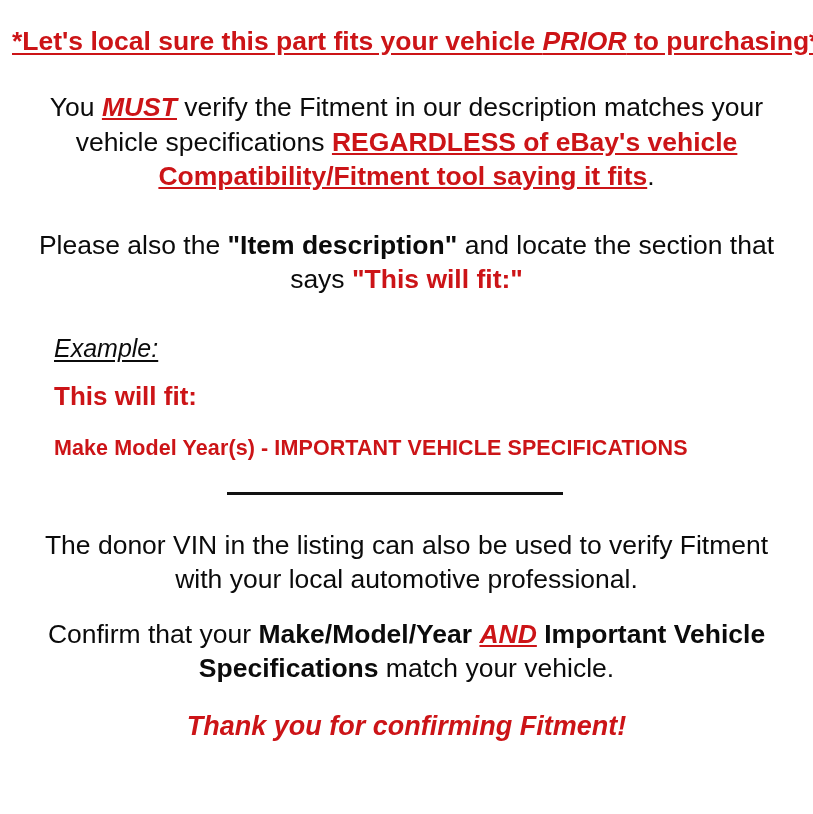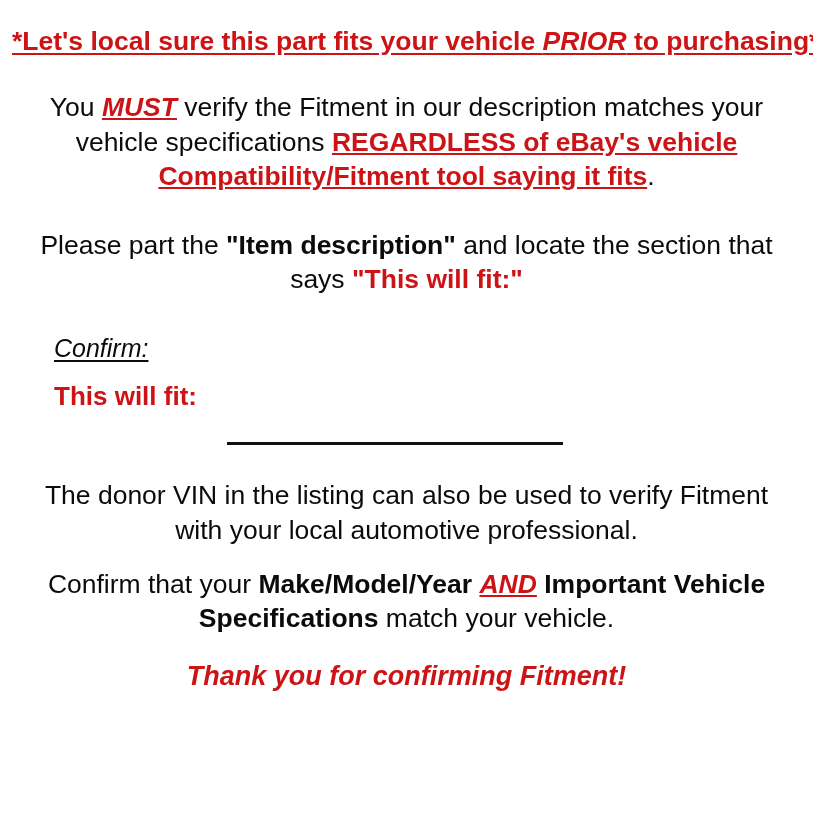--- a/index.html
+++ b/index.html
@@ -158,26 +158,27 @@
 
     <div class="tagline">
       <span>*Let's local sure this part fits your vehicle </span><span class="em">PRIOR</span><span> to purchasing*</span>
     </div>
 
     <p class="para p-must">
       <span>You </span><span class="red-strong-u">MUST</span><span> verify the Fitment in our description matches your vehicle specifications </span><span class="red-bold-u">REGARDLESS of eBay's vehicle Compatibility/Fitment tool saying it fits</span><span>.</span>
     </p>
 
     <p class="para p-view">
-      <span>Please part the </span><span class="black-bold">"Item description"</span><span> and locate the section that says </span><span class="red-bold">"This will fit:"</span>
+      <span>Please also the </span><span class="black-bold">"Item description"</span><span> and locate the section that says </span><span class="red-bold">"This will fit:"</span>
     </p>
 
     <div class="example-block">
-      <div class="example-label">Confirm:</div>
+      <div class="example-label">Example:</div>
       <div class="example-fit">This will fit:</div>
+      <div class="example-spec">Make Model Year(s) - IMPORTANT VEHICLE SPECIFICATIONS</div>
     </div>
 
     <div class="divider-wrap">
       <span class="divider"></span>
     </div>
 
     <p class="para p-vin">The donor VIN in the listing can also be used to verify Fitment with your local automotive professional.</p>
 
     <p class="para p-confirm">
       <span>Confirm that your </span><span class="black-bold">Make/Model/Year</span> <span class="red-strong-u">AND</span> <span class="black-bold">Important Vehicle Specifications</span><span> match your vehicle.</span>

